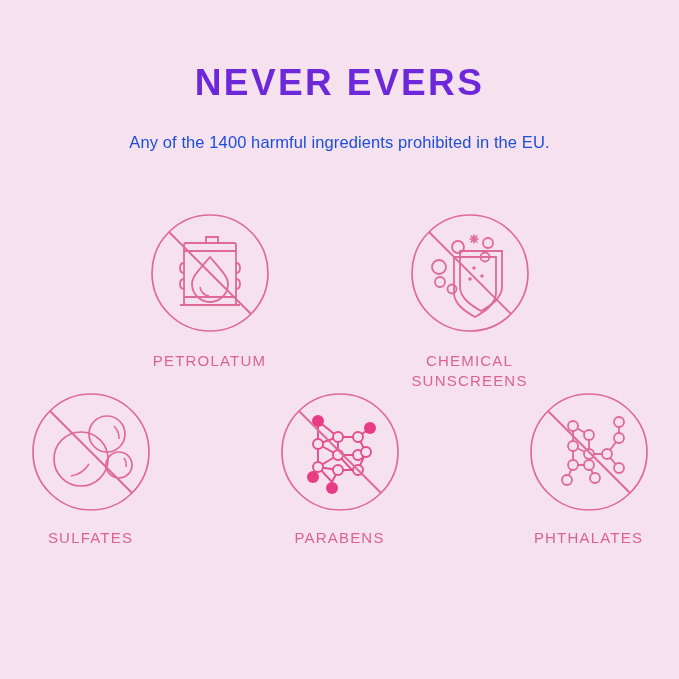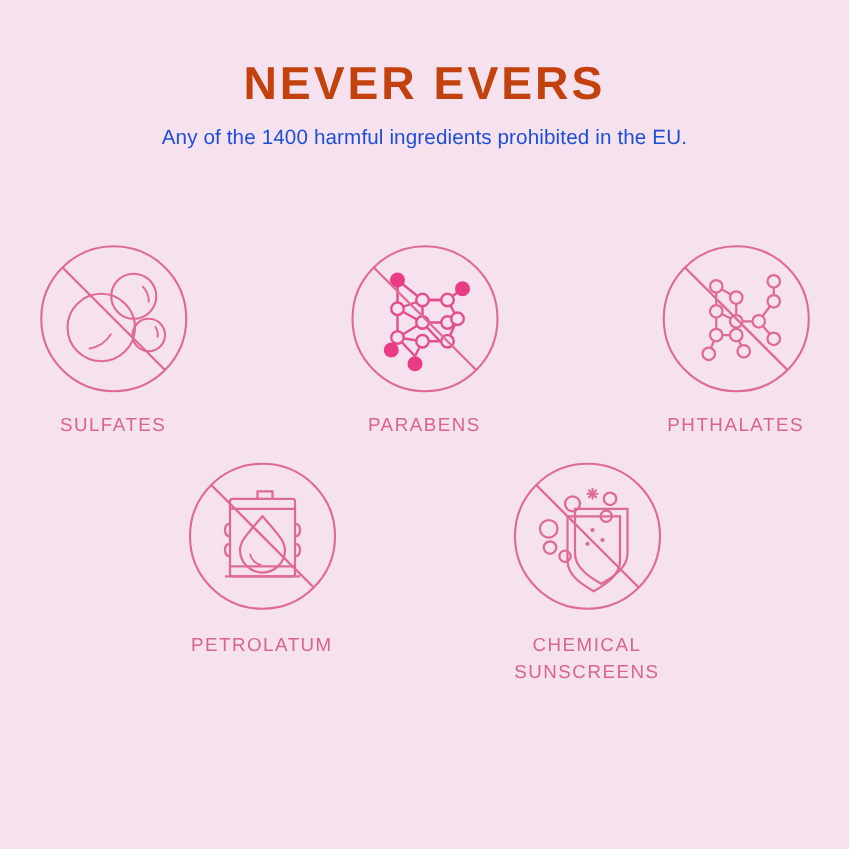--- a/index.html
+++ b/index.html
@@ -25,26 +25,26 @@
 
   
   .header {
     position: absolute;
     top: 0;
     left: 0;
     width: 679px;
     text-align: center;
   }
   .title {
-    margin: 0;
+    margin: 16px;
     padding-top: 48px;
     font-size: 37px;
     font-weight: bold;
     letter-spacing: 2.4px;
-    color: #c2410c;
+    color: #6d28d9;
     line-height: 1.05;
     font-family: "Liberation Sans", sans-serif;
   }
   .subtitle {
     margin: 0;
     padding-top: 14px;
     font-size: 16.5px;
     font-weight: normal;
     letter-spacing: 0.1px;
     color: #1d4ed8;
@@ -94,20 +94,74 @@
 <body>
 
 <div class="page">
 
   <div class="header">
     <h1 class="title">NEVER EVERS</h1>
     <p class="subtitle">Any of the 1400 harmful ingredients prohibited in the EU.</p>
   </div>
 
   <div class="grid">
+
+    <div class="row row-2">
+
+      <div class="cell">
+        <svg class="badge" viewBox="0 0 120 120">
+          <circle cx="60" cy="60" r="58" fill="none" stroke="#de6a96" stroke-width="1.7"></circle>
+          <g fill="none" stroke="#de6a96" stroke-width="1.8">
+            <rect x="34" y="30" width="52" height="62" rx="2"></rect>
+            <path d="M34 38 L86 38"></path>
+            <path d="M34 84 L86 84"></path>
+            <path d="M30 92 L90 92"></path>
+            <path d="M56 30 L56 24 L68 24 L68 30"></path>
+            <path d="M34 50 q-4 0 -4 5 q0 5 4 5"></path>
+            <path d="M34 66 q-4 0 -4 5 q0 5 4 5"></path>
+            <path d="M86 50 q4 0 4 5 q0 5 -4 5"></path>
+            <path d="M86 66 q4 0 4 5 q0 5 -4 5"></path>
+            <path d="M60 44 C 48 58, 42 64, 42 71 a18 18 0 0 0 36 0 c0 -7 -6 -13 -18 -27 Z"></path>
+            <path d="M50 74 a11 11 0 0 0 9 9" stroke-width="1.5"></path>
+          </g>
+          <line x1="19" y1="19" x2="101" y2="101" stroke="#de6a96" stroke-width="1.9"></line>
+        </svg>
+        <div class="cell-label">PETROLATUM</div>
+      </div>
+
+      <div class="cell">
+        <svg class="badge" viewBox="0 0 120 120">
+          <circle cx="60" cy="60" r="58" fill="none" stroke="#de6a96" stroke-width="1.7"></circle>
+          <g fill="none" stroke="#de6a96" stroke-width="1.8">
+            <path d="M50 38 L92 38 L92 74 C92 86, 78 94, 71 98 C64 94, 50 86, 50 74 Z"></path>
+            <path d="M44 44 L86 44 L86 80 C86 92, 72 100, 65 104 C58 100, 44 92, 44 80 Z"></path>
+            <circle cx="48" cy="34" r="6"></circle>
+            <circle cx="78" cy="30" r="5"></circle>
+            <circle cx="75" cy="44" r="4.5"></circle>
+            <circle cx="29" cy="54" r="7"></circle>
+            <circle cx="30" cy="69" r="5"></circle>
+            <circle cx="42" cy="76" r="4.5"></circle>
+          </g>
+          <g stroke="#de6a96" stroke-width="1.6" stroke-linecap="round">
+            <path d="M64 22 L64 30"></path>
+            <path d="M64 22 L64 30" transform="rotate(45 64 26)"></path>
+            <path d="M64 22 L64 30" transform="rotate(90 64 26)"></path>
+            <path d="M64 22 L64 30" transform="rotate(135 64 26)"></path>
+          </g>
+          <g fill="#de6a96">
+            <circle cx="64" cy="55" r="1.7"></circle>
+            <circle cx="72" cy="63" r="1.7"></circle>
+            <circle cx="60" cy="66" r="1.7"></circle>
+          </g>
+          <line x1="19" y1="19" x2="101" y2="101" stroke="#de6a96" stroke-width="1.9"></line>
+        </svg>
+        <div class="cell-label">CHEMICAL
+SUNSCREENS</div>
+      </div>
+    </div>
 
     <div class="row row-1">
 
       <div class="cell">
         <svg class="badge" viewBox="0 0 120 120">
           <g fill="none" stroke="#de6a96" stroke-width="1.7">
             <circle cx="60" cy="60" r="58"></circle>
             <circle cx="50" cy="67" r="27"></circle>
             <circle cx="76" cy="42" r="18"></circle>
             <circle cx="88" cy="73" r="13"></circle>
@@ -185,68 +239,14 @@
             <circle cx="66" cy="86" r="5"></circle>
             <circle cx="90" cy="46" r="5"></circle>
             <circle cx="90" cy="30" r="5"></circle>
             <circle cx="90" cy="76" r="5"></circle>
           </g>
           <line x1="19" y1="19" x2="101" y2="101" stroke="#de6a96" stroke-width="1.9"></line>
         </svg>
         <div class="cell-label">PHTHALATES</div>
       </div>
     </div>
-
-    <div class="row row-2">
-
-      <div class="cell">
-        <svg class="badge" viewBox="0 0 120 120">
-          <circle cx="60" cy="60" r="58" fill="none" stroke="#de6a96" stroke-width="1.7"></circle>
-          <g fill="none" stroke="#de6a96" stroke-width="1.8">
-            <rect x="34" y="30" width="52" height="62" rx="2"></rect>
-            <path d="M34 38 L86 38"></path>
-            <path d="M34 84 L86 84"></path>
-            <path d="M30 92 L90 92"></path>
-            <path d="M56 30 L56 24 L68 24 L68 30"></path>
-            <path d="M34 50 q-4 0 -4 5 q0 5 4 5"></path>
-            <path d="M34 66 q-4 0 -4 5 q0 5 4 5"></path>
-            <path d="M86 50 q4 0 4 5 q0 5 -4 5"></path>
-            <path d="M86 66 q4 0 4 5 q0 5 -4 5"></path>
-            <path d="M60 44 C 48 58, 42 64, 42 71 a18 18 0 0 0 36 0 c0 -7 -6 -13 -18 -27 Z"></path>
-            <path d="M50 74 a11 11 0 0 0 9 9" stroke-width="1.5"></path>
-          </g>
-          <line x1="19" y1="19" x2="101" y2="101" stroke="#de6a96" stroke-width="1.9"></line>
-        </svg>
-        <div class="cell-label">PETROLATUM</div>
-      </div>
-
-      <div class="cell">
-        <svg class="badge" viewBox="0 0 120 120">
-          <circle cx="60" cy="60" r="58" fill="none" stroke="#de6a96" stroke-width="1.7"></circle>
-          <g fill="none" stroke="#de6a96" stroke-width="1.8">
-            <path d="M50 38 L92 38 L92 74 C92 86, 78 94, 71 98 C64 94, 50 86, 50 74 Z"></path>
-            <path d="M44 44 L86 44 L86 80 C86 92, 72 100, 65 104 C58 100, 44 92, 44 80 Z"></path>
-            <circle cx="48" cy="34" r="6"></circle>
-            <circle cx="78" cy="30" r="5"></circle>
-            <circle cx="75" cy="44" r="4.5"></circle>
-            <circle cx="29" cy="54" r="7"></circle>
-            <circle cx="30" cy="69" r="5"></circle>
-            <circle cx="42" cy="76" r="4.5"></circle>
-          </g>
-          <g stroke="#de6a96" stroke-width="1.6" stroke-linecap="round">
-            <path d="M64 22 L64 30"></path>
-            <path d="M64 22 L64 30" transform="rotate(45 64 26)"></path>
-            <path d="M64 22 L64 30" transform="rotate(90 64 26)"></path>
-            <path d="M64 22 L64 30" transform="rotate(135 64 26)"></path>
-          </g>
-          <g fill="#de6a96">
-            <circle cx="64" cy="55" r="1.7"></circle>
-            <circle cx="72" cy="63" r="1.7"></circle>
-            <circle cx="60" cy="66" r="1.7"></circle>
-          </g>
-          <line x1="19" y1="19" x2="101" y2="101" stroke="#de6a96" stroke-width="1.9"></line>
-        </svg>
-        <div class="cell-label">CHEMICAL
-SUNSCREENS</div>
-      </div>
-    </div>
   </div>
 </div>
 
 </body></html>

